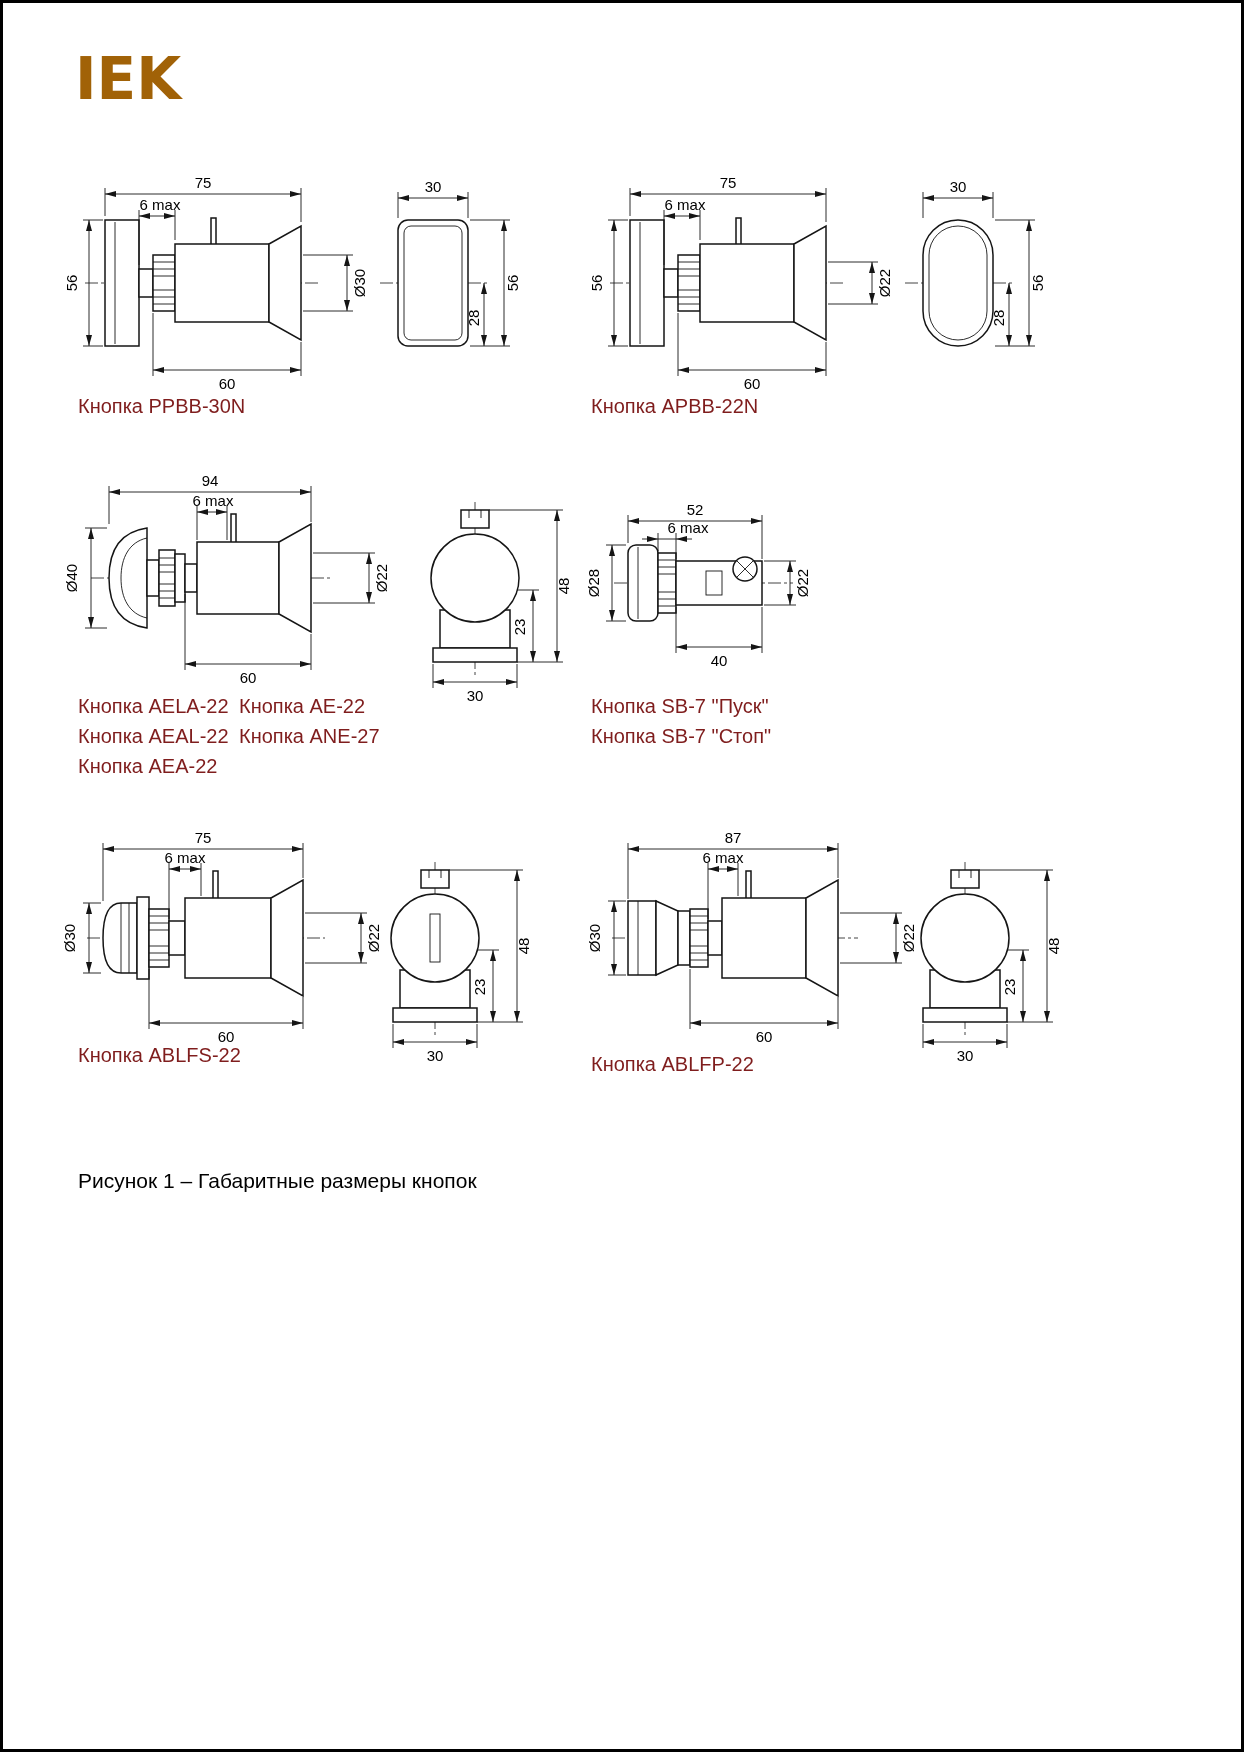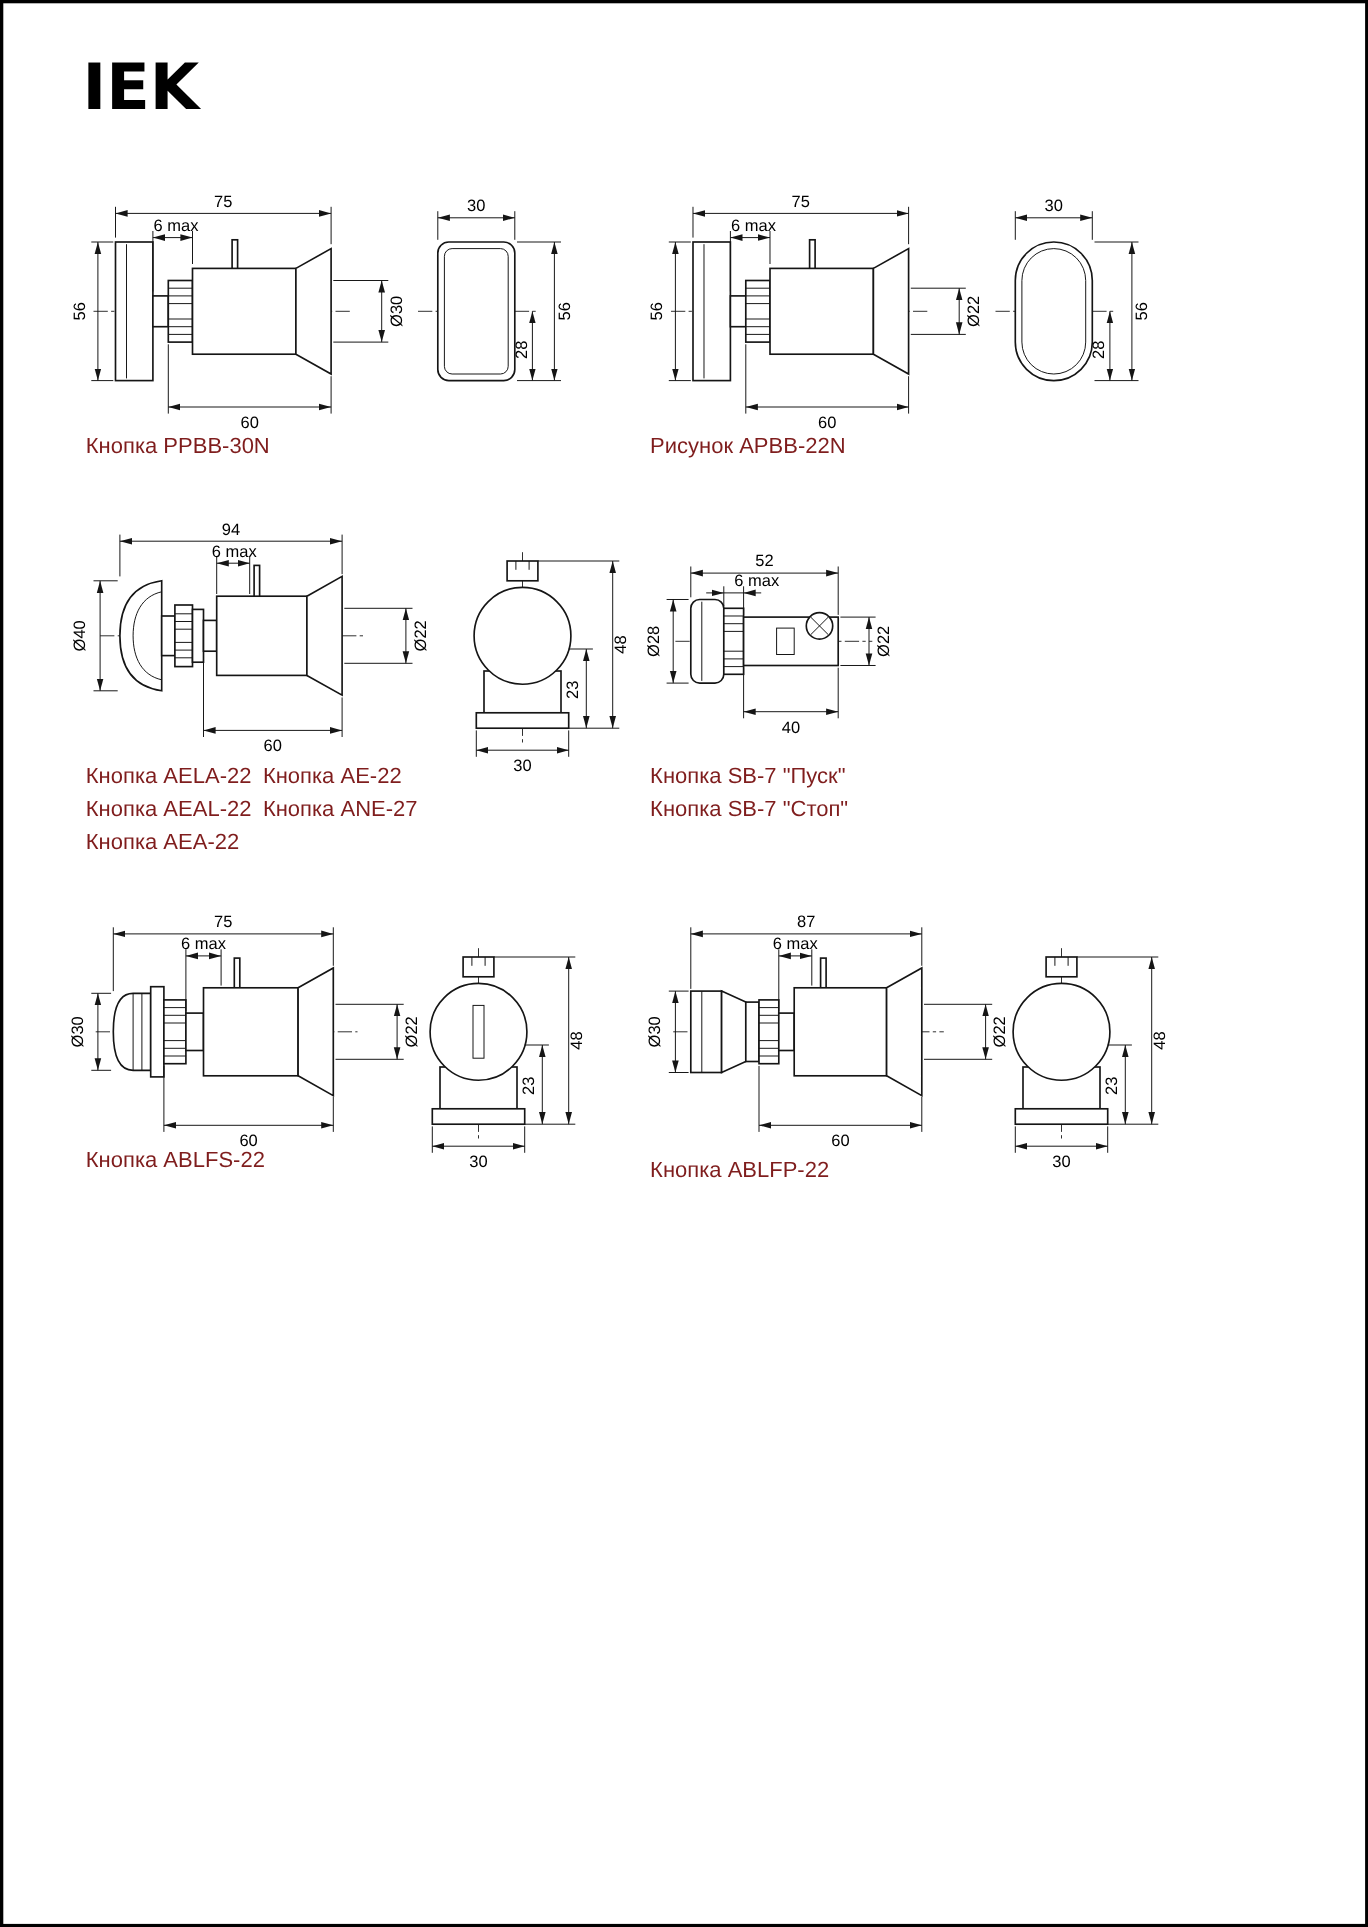--- a/index.html
+++ b/index.html
@@ -7,21 +7,21 @@
   body { font-family:"Liberation Sans", sans-serif; }
   .page { position:relative; width:1244px; height:1752px; background:#fff; border:3px solid #000; overflow:hidden; }
   .abs { position:absolute; }
   svg { overflow:visible; }
   svg text { font-family:"Liberation Sans", sans-serif; font-size:15px; fill:#000; }
   .olf { fill:#fff; stroke:#151515; stroke-width:1.5; }
   .tn  { fill:none; stroke:#151515; stroke-width:0.9; }
   .cl  { fill:none; stroke:#151515; stroke-width:0.8; stroke-dasharray:13 3 3 3; }
   .caption { position:absolute; font-size:20px; color:#7f1d1d; }
   .caption div { line-height:30px; }
-  .logo { position:absolute; left:72px; top:42px; font-size:58px; font-weight:900; letter-spacing:0px; color:#000000; font-family:"DejaVu Sans", sans-serif; }
+  .logo { position:absolute; left:72px; top:42px; font-size:58px; font-weight:900; letter-spacing:0px; color:#a16207; font-family:"DejaVu Sans", sans-serif; }
   .figure-caption { position:absolute; font-size:21px; color:#000; }
 </style>
 </head>
 <body>
 
 <div class="page">
 
   <svg width="0" height="0" class="abs" aria-hidden="true">
     <defs>
       <marker id="ar" viewBox="0 0 12 12" refX="11" refY="6" markerWidth="12" markerHeight="12" markerUnits="userSpaceOnUse" orient="auto-start-reverse">
@@ -139,21 +139,21 @@
       <text x="65" y="34" text-anchor="middle">30</text>
       <line class="tn" x1="102" y1="62" x2="142" y2="62"></line>
       <line class="tn" x1="102" y1="188" x2="142" y2="188"></line>
       <line class="tn" x1="136" y1="62" x2="136" y2="188" marker-start="url(#ar)" marker-end="url(#ar)"></line>
       <text transform="translate(150 125) rotate(-90)" text-anchor="middle">56</text>
       <line class="tn" x1="116" y1="125" x2="116" y2="188" marker-start="url(#ar)" marker-end="url(#ar)"></line>
       <text transform="translate(111 160) rotate(-90)" text-anchor="middle">28</text>
     </g>
   </svg>
 
-  <div class="caption" style="left:588px; top:392px">Рисунок APBB-22N</div>
+  <div class="caption" style="left:588px; top:392px">Кнопка APBB-22N</div>
 
   <svg class="abs" style="left:60px; top:455px" width="345" height="240" viewBox="0 0 345 240">
     <g>
       <line class="cl" x1="28" y1="120" x2="268" y2="120"></line>
       <path class="olf" d="M84,70 C56,74 46,94 46,120 C46,146 56,166 84,170 Z"></path>
       <path class="tn" d="M84,80 C66,84 58,100 58,120 C58,140 66,156 84,160"></path>
       <rect class="olf" x="84" y="102" width="12" height="36"></rect>
       <rect class="olf" x="96" y="92" width="16" height="56"></rect>
       <path class="tn" d="M96,100h16M96,107h16M96,114h16M96,126h16M96,133h16M96,140h16"></path>
       <rect class="olf" x="112" y="96" width="10" height="48"></rect>
@@ -389,14 +389,15 @@
       <text transform="translate(122 167) rotate(-90)" text-anchor="middle">23</text>
       <line class="tn" x1="86" y1="50" x2="160" y2="50"></line>
       <line class="tn" x1="114" y1="202" x2="160" y2="202"></line>
       <line class="tn" x1="154" y1="50" x2="154" y2="202" marker-start="url(#ar)" marker-end="url(#ar)"></line>
       <text transform="translate(166 126) rotate(-90)" text-anchor="middle">48</text>
     </g>
   </svg>
 
   <div class="caption" style="left:588px; top:1050px">Кнопка ABLFP-22</div>
 
+  <div class="figure-caption" style="left:75px; top:1166px">Рисунок 1 – Габаритные размеры кнопок</div>
 
 </div>
 
 </body></html>

